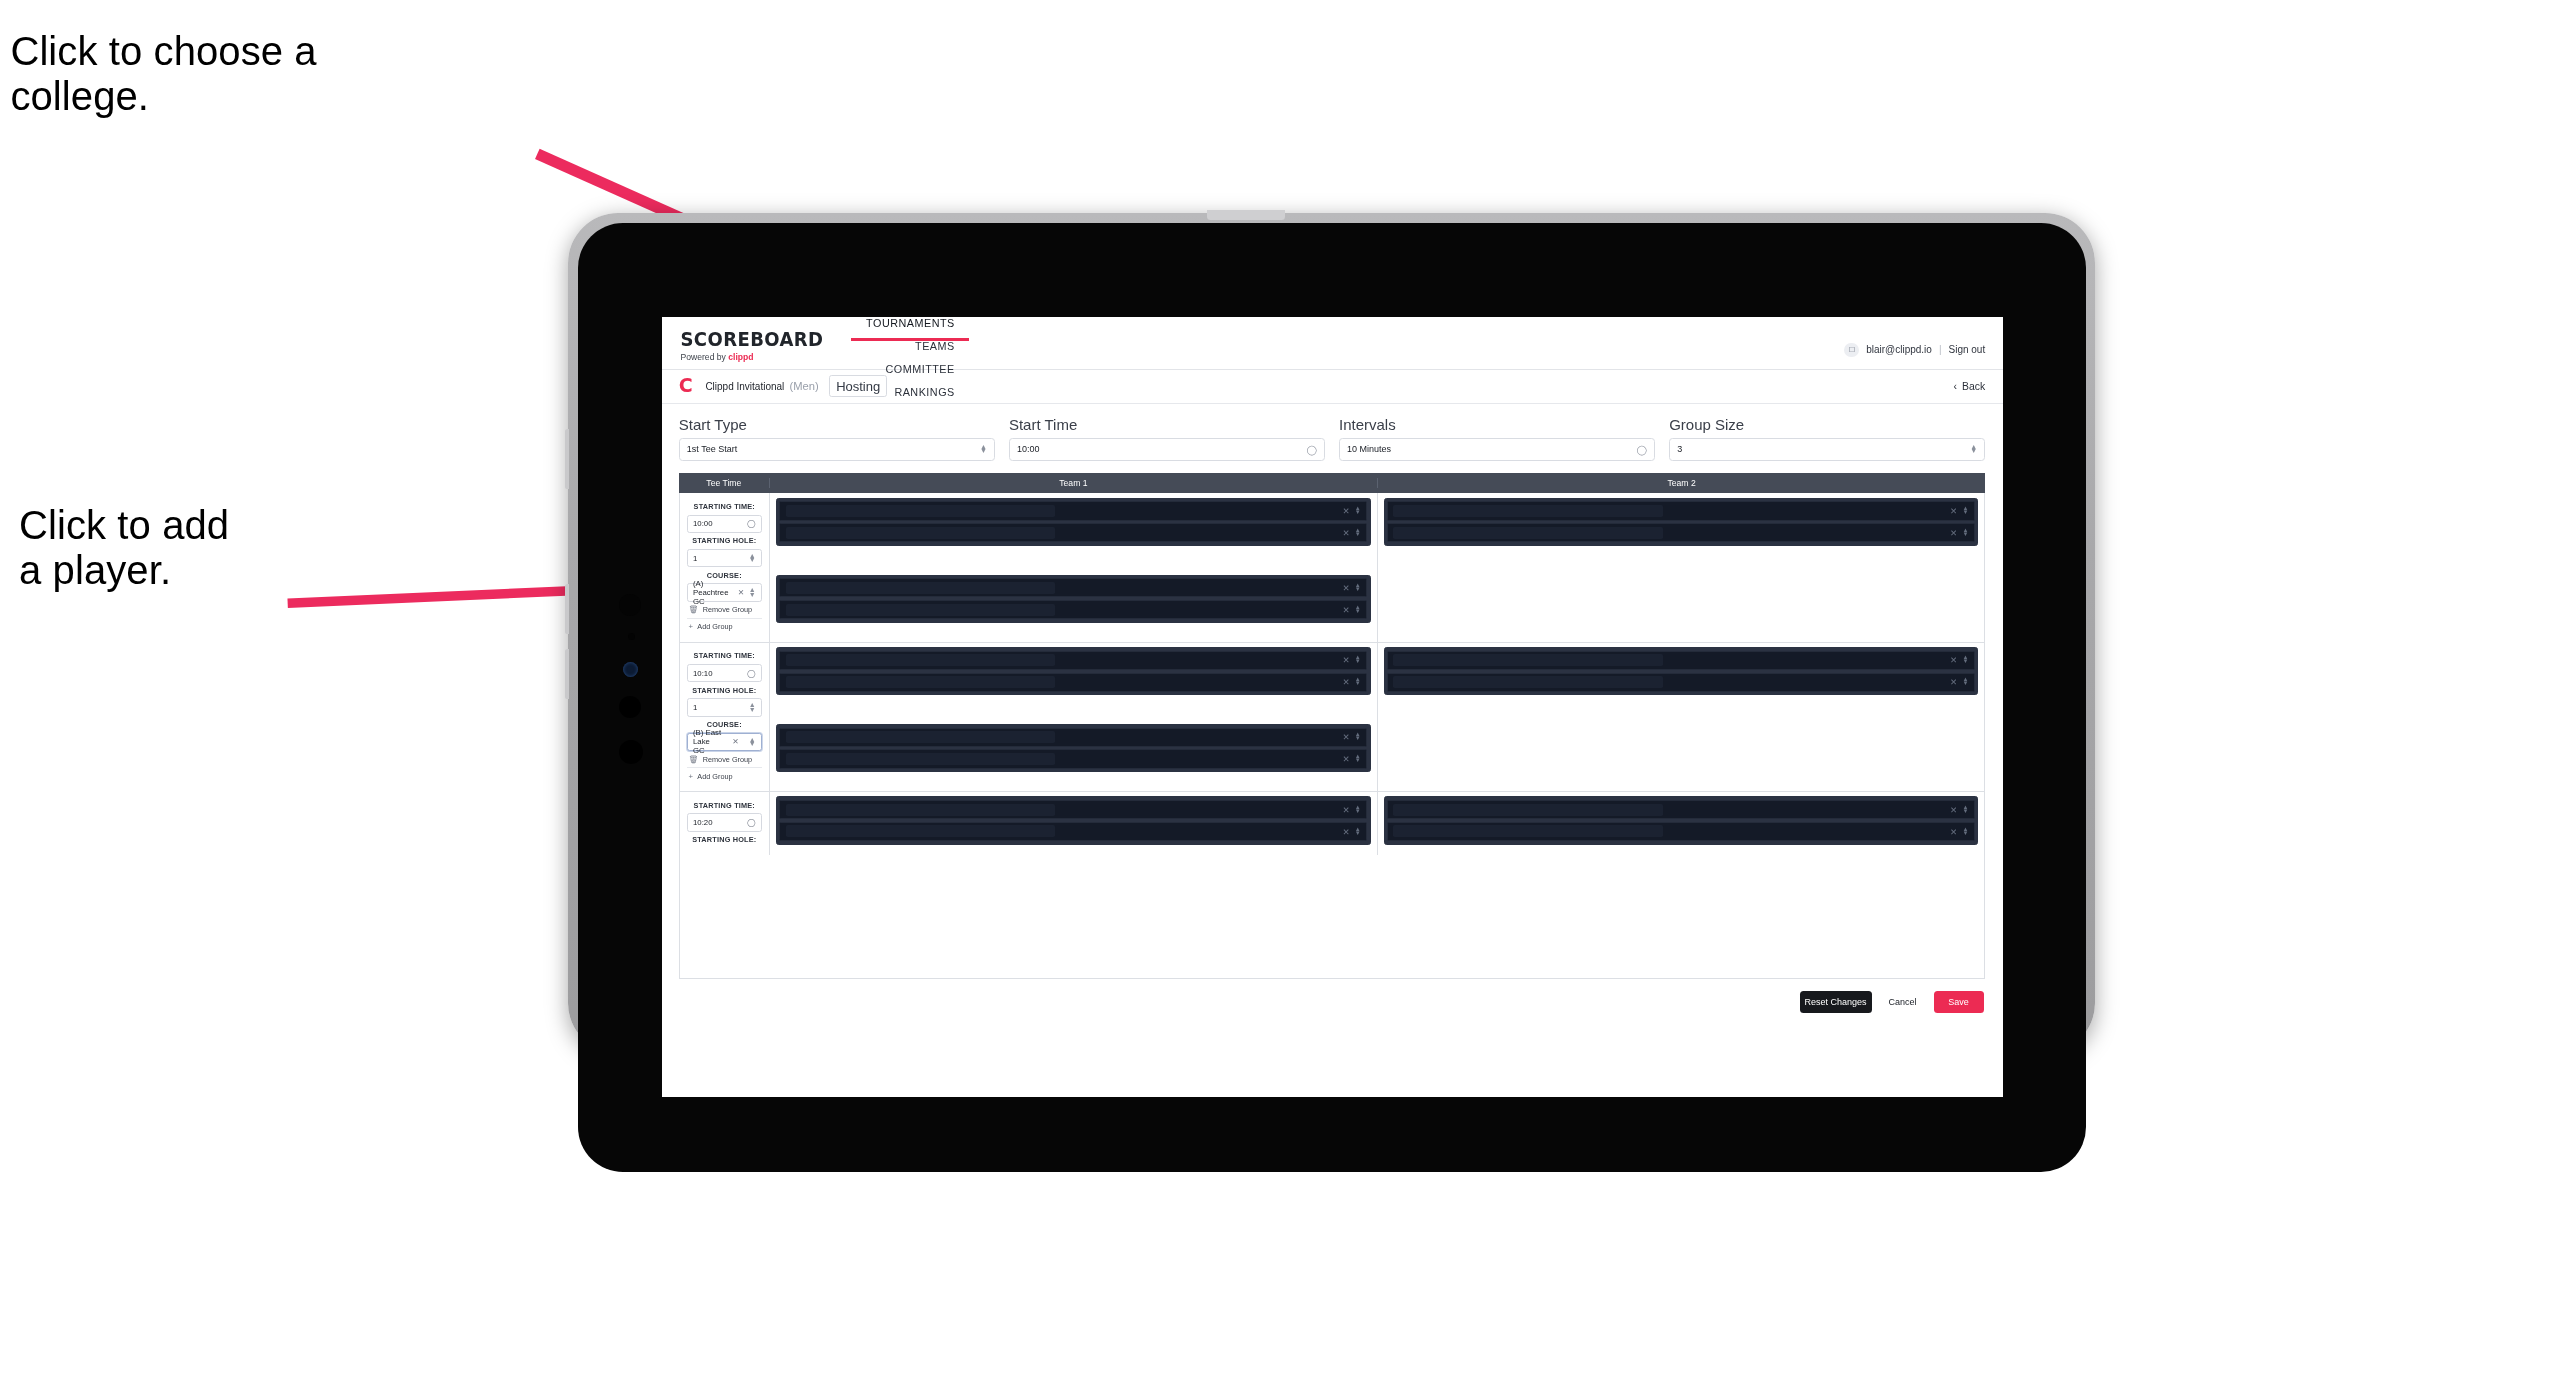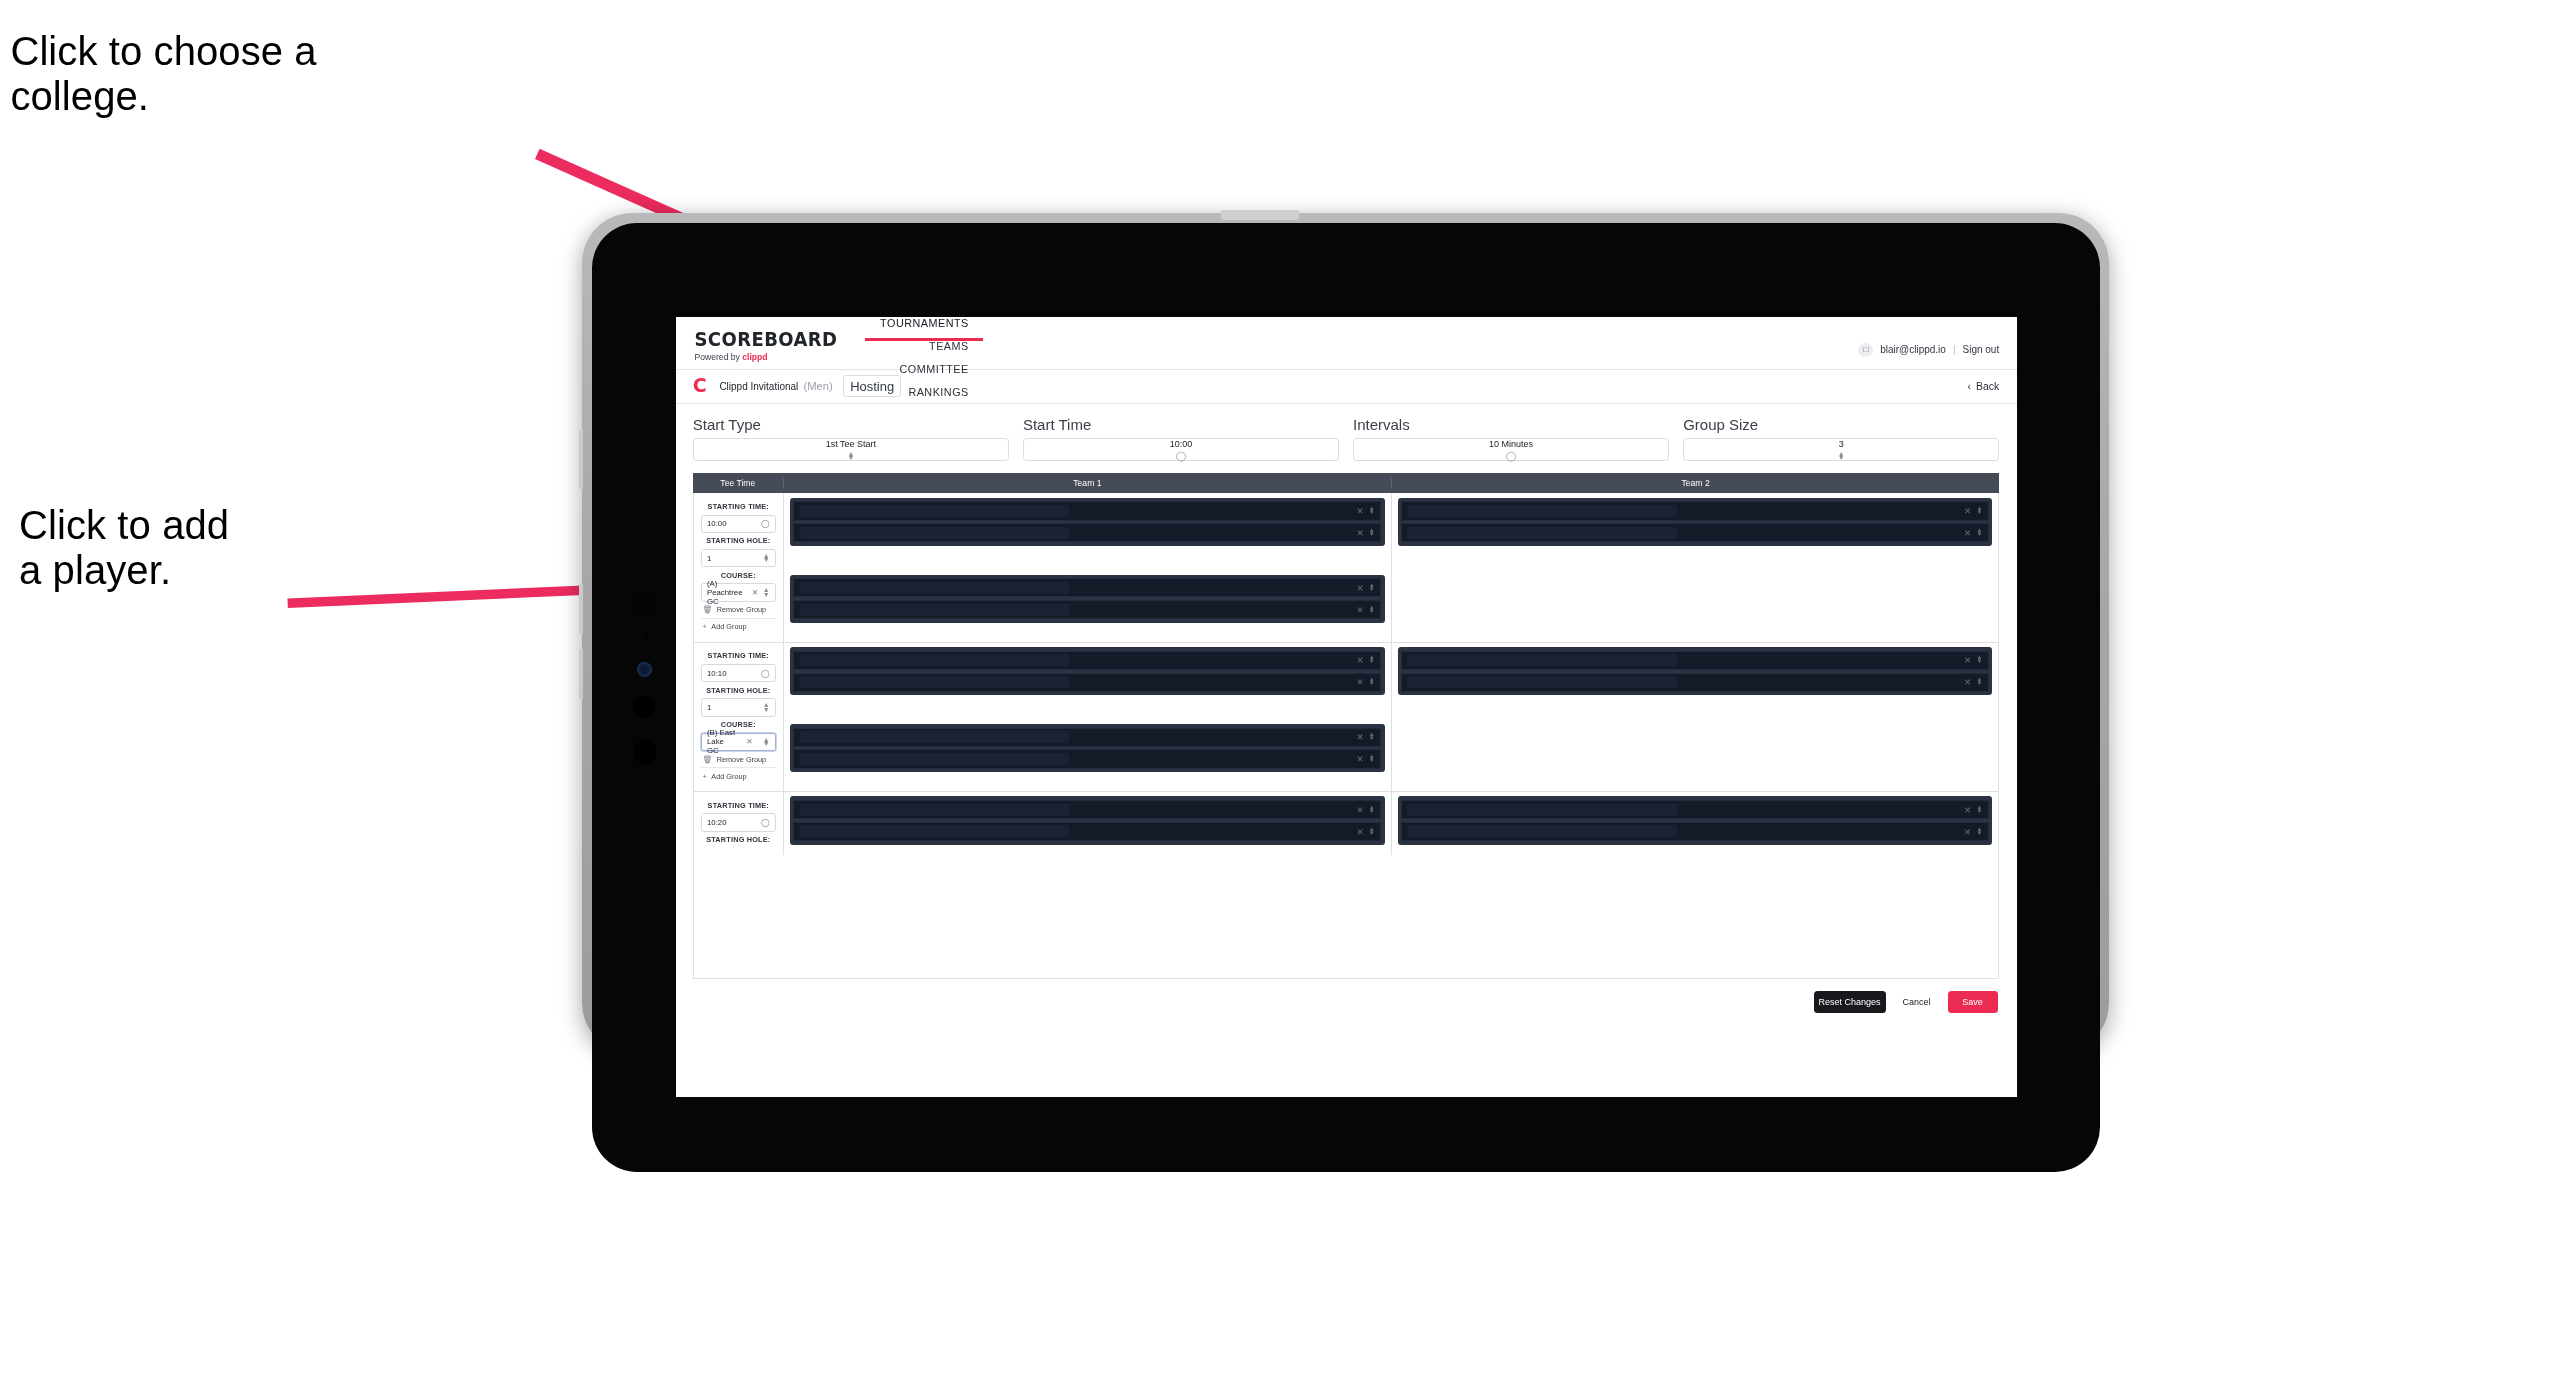--- a/index.html
+++ b/index.html
@@ -21,21 +21,21 @@
     white-space:pre-line;
     letter-spacing:0.1px;
   }
   #annot-college{left:10.4px;top:29px;width:501px;}
   #annot-player{left:19px;top:503px;width:397px;}
 
   .arrow-svg{position:absolute;left:0;top:0;width:2576px;height:1386px;pointer-events:none;}
 
   
   #tablet{
-    position:absolute;left:582px;top:213px;
+    position:absolute;left:568px;top:213px;
     width:1527px;height:840px;
     border-radius:50px;
     background:linear-gradient(180deg,#b9b9bb 0%,#a8a8aa 40%,#9c9c9e 100%);
     box-shadow:0 5.2px 22.5px rgba(0,0,0,.35);
     padding:4.3px;
     box-sizing:border-box;
   }
   #tablet-screen{
     position:absolute;left:9.5px;top:9.5px;
     width:1508px;height:949px;
@@ -118,21 +118,21 @@
   }
   #t-back{margin-left:auto;font-size:10.4px;color:#2b303a;cursor:pointer;display:flex;gap:5.2px;align-items:center;}
 
   
   #formrow{display:flex;gap:0;padding:12px 17.3px 8.6px 17.3px;background:#fff;}
   .field{flex:1;margin-right:14px;}
   .field:last-child{margin-right:0;}
   .field-label{font-size:15px;color:#3a3f49;margin-bottom:5.2px;}
   .field-ctl{
     height:21.6px;border:0.9px solid #d9dce2;border-radius:3.5px;background:#fff;
-    display:flex;align-items:center;padding:0 7px;font-size:9px;color:#20242b;flex-direction:column;
+    display:flex;align-items:center;padding:0 7px;font-size:9px;color:#20242b;
   }
   .field-ctl span.val{flex:1;}
   .ctl-icon{color:#8b919c;font-size:9.5px;line-height:1;}
   .stepper{display:flex;flex-direction:column;line-height:4.3px;color:#8b919c;font-size:7px;}
 
   
   #thead{display:flex;background:#454b57;color:#fff;height:20px;align-items:center;margin:3.5px 17.3px 0 17.3px;}
   .th{font-size:8.6px;text-align:center;}
   .th.tee{width:90px;border-right:0.9px solid #5b6270;}
   .th.team{flex:1;border-right:0.9px solid #5b6270;}

